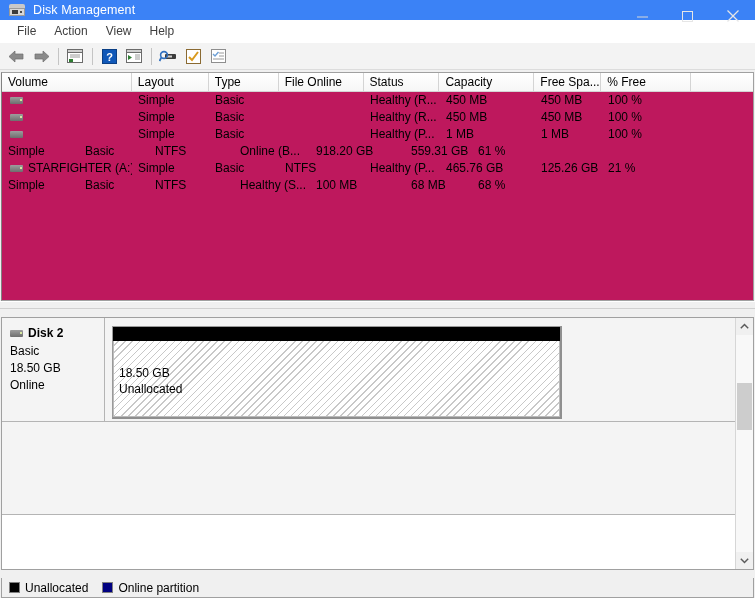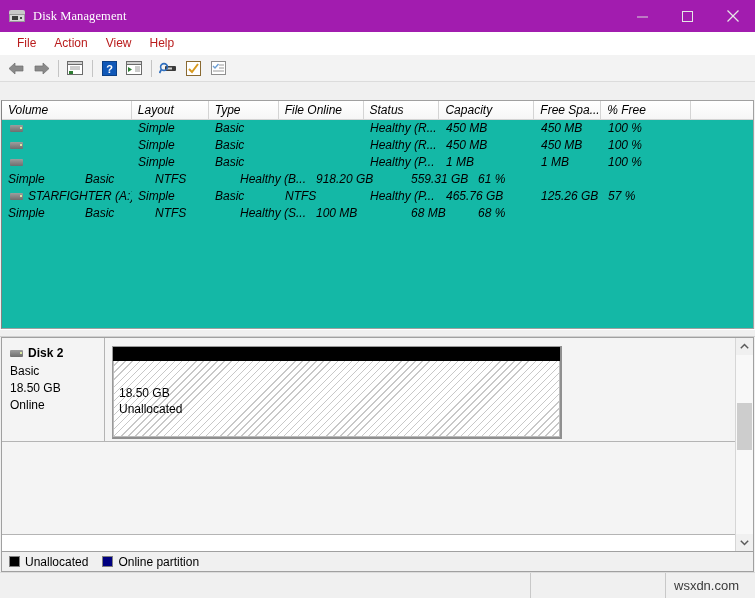--- a/index.html
+++ b/index.html
@@ -17,27 +17,26 @@
     width: 755px; height: 598px;
     position: relative;
     background: #f0f0f0;
     box-sizing: border-box;
     display: flex;
     flex-direction: column;
   }
 
   
   .titlebar {
-    height: 32px;
-    background: #a21caf;
+    height: 20px;
+    background: #3b82f6;
     display: flex;
     align-items: center;
     flex: 0 0 auto;
     position: relative;
-    font-family: Liberation Serif, serif;
   }
   .title-icon {
     width: 16px; height: 16px;
     margin-left: 9px; margin-right: 8px;
     position: relative;
     flex: 0 0 auto;
   }
   .title-icon .drv-top {
     position: absolute; left: 0; top: 2px;
     width: 16px; height: 4px;
@@ -86,21 +85,21 @@
     background: #ffffff;
     display: flex;
     align-items: center;
     padding-left: 8px;
     flex: 0 0 auto;
     border-bottom: 1px solid #ffffff;
   }
   .menu-item {
     padding: 2px 9px;
     font-size: 12px;
-    color: #b91c1c;
+    color: #404040;
     line-height: 16px;
   }
 
   
   .toolbar {
     height: 26px;
     background: #f3f3f3;
     border-bottom: 1px solid #dcdcdc;
     display: flex;
     align-items: center;
@@ -113,30 +112,29 @@
     margin-right: 1px;
   }
   .tb-sep {
     width: 1px; height: 17px;
     background: #c4c4c4;
     margin: 0 4px;
   }
 
   
   .vol-pane {
-    background: #14b8a6;
+    background: #be185d;
     border: 1px solid #a0a0a0;
     border-left: 1px solid #828282;
-    margin: 18px 1px 0 1px;
+    margin: 2px 1px 0 1px;
     height: 229px;
     box-sizing: border-box;
     position: relative;
     overflow: hidden;
     flex: 0 0 auto;
-    font-style: italic;
   }
   .vol-header {
     display: flex;
     height: 19px;
     background: #ffffff;
     border-bottom: 1px solid #d4d4d4;
     box-sizing: border-box;
   }
   .vol-header .hcell {
     border-right: 1px solid #d4d4d4;
@@ -191,21 +189,21 @@
     background: #f0f0f0;
     border-top: 1px solid #ffffff;
     border-bottom: 1px solid #d0d0d0;
     flex: 0 0 auto;
   }
 
   
   .gfx-pane {
     position: relative;
     border: 1px solid #a0a0a0;
-    margin: 0 1px;
+    margin: 8px 1px;
     background: #ffffff;
     flex: 1 1 auto;
     overflow: hidden;
     display: flex;
   }
   .gfx-scroll {
     flex: 1 1 auto;
     position: relative;
     overflow: hidden;
   }
@@ -521,41 +519,41 @@
         <div class="cell" style="width:76px">Healthy (P...</div>
         <div class="cell" style="width:95px">1 MB</div>
         <div class="cell" style="width:67px">1 MB</div>
         <div class="cell" style="width:90px">100 %</div>
       </div>
 
       <div class="vol-row">
         <div class="cell" style="width:77px">Simple</div>
         <div class="cell" style="width:70px">Basic</div>
         <div class="cell" style="width:85px">NTFS</div>
-        <div class="cell" style="width:76px">Healthy (B...</div>
+        <div class="cell" style="width:76px">Online (B...</div>
         <div class="cell" style="width:95px">918.20 GB</div>
         <div class="cell" style="width:67px">559.31 GB</div>
         <div class="cell" style="width:90px">61 %</div>
       </div>
 
       <div class="vol-row">
         <div class="cell volname" style="width:130px">
           <span class="drive-mini">
               <span class="dm-body"></span>
               <span class="dm-led"></span>
             </span>
           <span>STARFIGHTER (A:)</span>
         </div>
         <div class="cell" style="width:77px">Simple</div>
         <div class="cell" style="width:70px">Basic</div>
         <div class="cell" style="width:85px">NTFS</div>
         <div class="cell" style="width:76px">Healthy (P...</div>
         <div class="cell" style="width:95px">465.76 GB</div>
         <div class="cell" style="width:67px">125.26 GB</div>
-        <div class="cell" style="width:90px">57 %</div>
+        <div class="cell" style="width:90px">21 %</div>
       </div>
 
       <div class="vol-row">
         <div class="cell" style="width:77px">Simple</div>
         <div class="cell" style="width:70px">Basic</div>
         <div class="cell" style="width:85px">NTFS</div>
         <div class="cell" style="width:76px">Healthy (S...</div>
         <div class="cell" style="width:95px">100 MB</div>
         <div class="cell" style="width:67px">68 MB</div>
         <div class="cell" style="width:90px">68 %</div>
@@ -621,21 +619,14 @@
     <div class="legend-item">
       <span class="legend-swatch" style="background:#000000"></span>
       <span>Unallocated</span>
     </div>
     <div class="legend-item">
       <span class="legend-swatch" style="background:#000080"></span>
       <span>Online partition</span>
     </div>
   </div>
 
-  <div class="statusbar">
-    <div class="sb-pane p1"></div>
-    <div class="sb-pane p2"></div>
-    <div class="sb-pane p3">
-      <span class="watermark">wsxdn.com</span>
-    </div>
-  </div>
 
 </div>
 
 </body></html>

